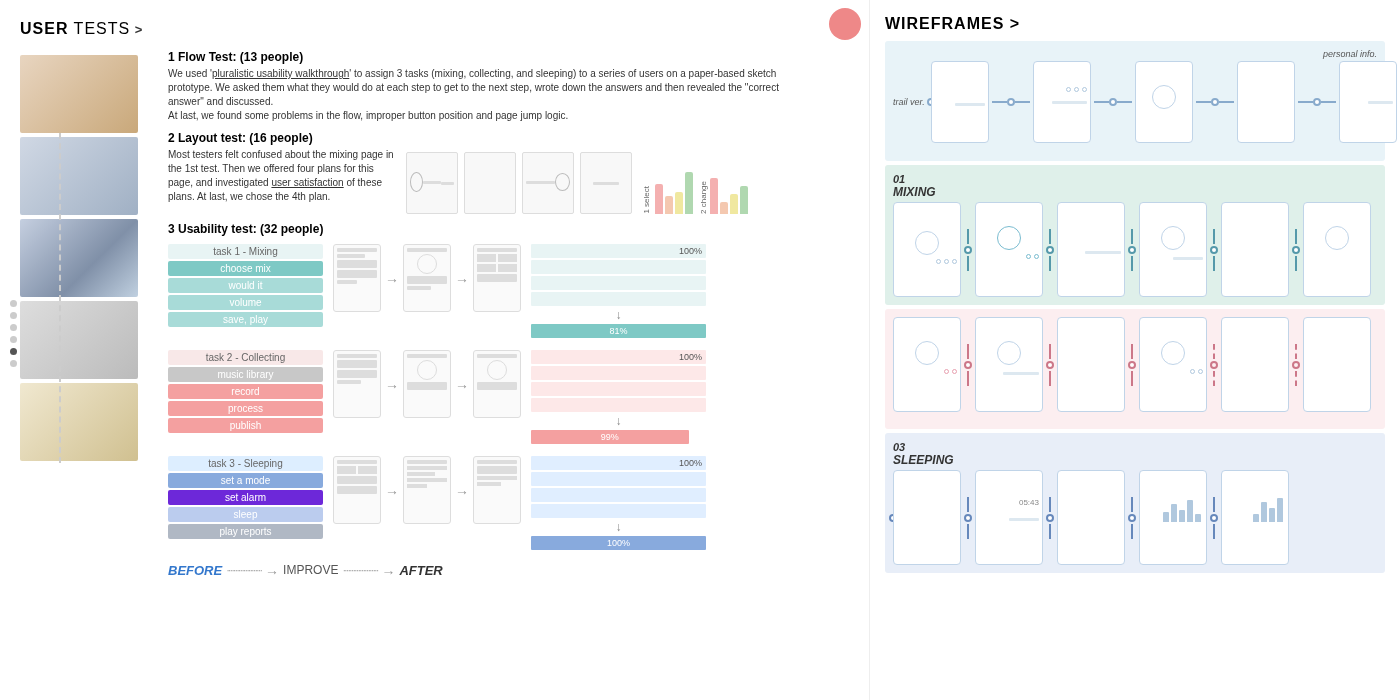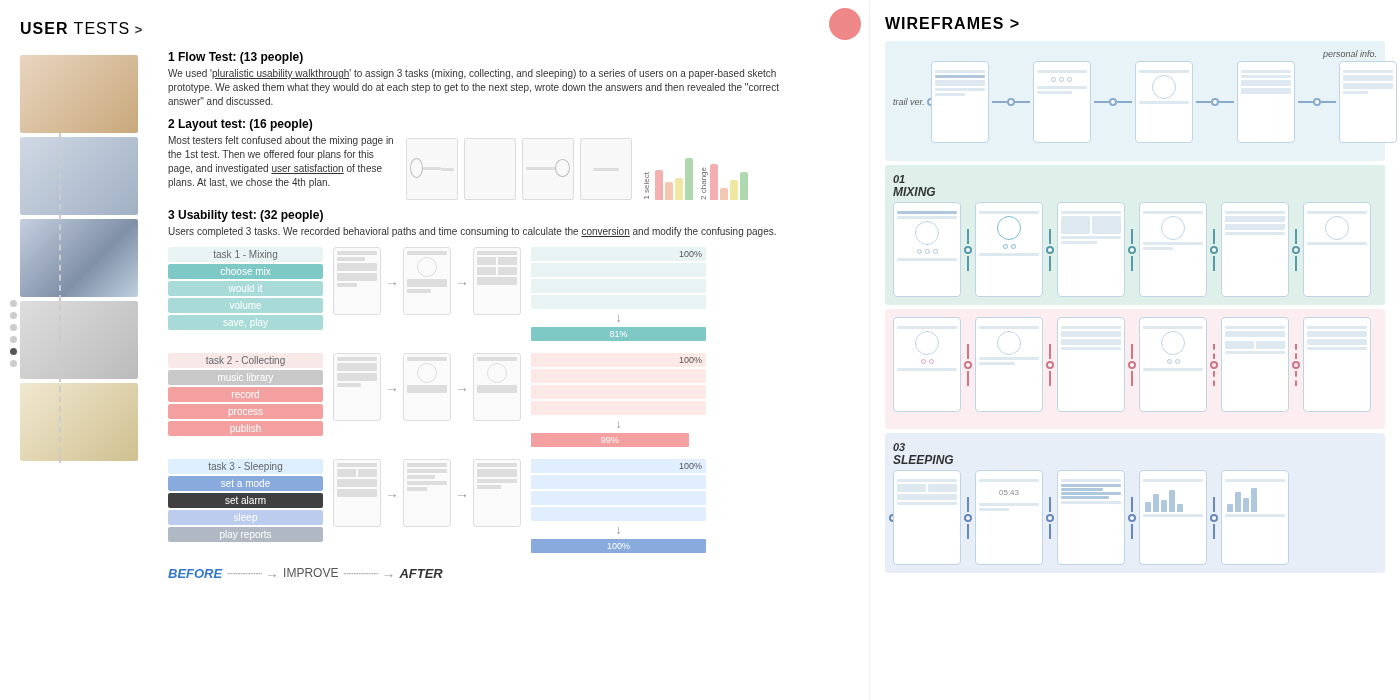--- a/index.html
+++ b/index.html
@@ -166,21 +166,21 @@
       color: #fff;
       padding: 2px 8px;
       border-radius: 2px;
       text-align: center;
       margin-bottom: 2px;
     }
     .step-bar.teal { background: #7ec9c5; }
     .step-bar.teal-light { background: #a8dbd8; }
     .step-bar.pink { background: #f4a0a0; }
     .step-bar.blue { background: #88aadd; }
-    .step-bar.blue-med { background: #404040; }
+    .step-bar.blue-med { background: #6d28d9; }
     .step-bar.blue-light2 { background: #bbccee; }
     .step-bar.gray { background: #b0b8c4; }
 
     
     .flow-wireframes {
       display: flex;
       align-items: center;
       gap: 4px;
       flex-shrink: 0;
     }
@@ -268,24 +268,25 @@
     .wireframe-section.collecting { min-height: 120px; }
     .wireframe-section.sleeping { min-height: 120px; }
     .wf-screen {
       width: 68px;
       height: 95px;
       border: 1.5px solid #c0d4e8;
       border-radius: 4px;
       background: #fff;
       display: flex;
       flex-direction: column;
-      padding: 8px 3px;
+      padding: 18px 3px;
       gap: 2px;
       position: relative;
       flex-shrink: 0;
+      align-items: flex-end;
     }
     .wf-screen.small {
       width: 58px;
       height: 82px;
     }
     .wf-s-line { height: 3px; background: #dde8f0; border-radius: 1px; }
     .wf-s-line.dark { background: #b0c8de; }
     .wf-s-circle { width: 24px; height: 24px; border: 1.5px solid #c0d4e8; border-radius: 50%; margin: 0 auto; }
     .wf-s-rect { height: 6px; background: #dde8f0; border-radius: 1px; }
     .wf-s-dots { display: flex; gap: 3px; justify-content: center; margin: 2px 0; }
@@ -348,20 +349,21 @@
       <div class="dot"></div>
       <div class="dot active"></div>
       <div class="dot"></div>
     </div>
 
     <div class="content-area">
 
       <div class="test-section">
         <div class="test-title">1 Flow Test: (13 people)</div>
         <div class="test-desc">We used '<span class="underline-link">pluralistic usability walkthrough</span>' to assign 3 tasks (mixing, collecting, and sleeping) to a series of users on a paper-based sketch prototype. We asked them what they would do at each step to get to the next step, wrote down the answers and then revealed the "correct answer" and discussed.</div>
+        <div class="test-desc">At last, we found some problems in the flow, improper button position and page jump logic.</div>
       </div>
 
       <div class="test-section">
         <div class="test-title">2 Layout test: (16 people)</div>
         <div style="display:flex;gap:8px;align-items:flex-start">
           <div class="test-desc" style="max-width:230px">Most testers felt confused about the mixing page in the 1st test. Then we offered four plans for this page, and investigated <span class="underline-link">user satisfaction</span> of these plans. At last, we chose the 4th plan.</div>
           <div class="layout-test-images">
 
             <div class="wireframe-thumb" style="width:52px;height:62px;padding:3px;">
               <div style="width:20px;height:20px;border:1px solid #bbb;border-radius:50%;margin:0 auto 2px;"></div>
@@ -412,21 +414,20 @@
                 <div class="bar" style="height:20px;background:#f0e8a0;"></div>
                 <div class="bar" style="height:28px;background:#b0d8b0;"></div>
               </div>
             </div>
           </div>
         </div>
       </div>
 
       <div class="test-section">
         <div class="test-title">3 Usability test: (32 people)</div>
-        <div class="test-desc">Users completed 3 tasks. We recorded behavioral paths and time consuming to calculate the <span class="underline-link">conversion</span> and modify the confusing pages.</div>
       </div>
 
       <div class="task-area">
 
         <div class="task-row">
           <div class="task-steps">
             <div class="task-label">task 1 - Mixing</div>
             <div class="step-bar teal">choose mix</div>
             <div class="step-bar teal-light">would it</div>
             <div class="step-bar teal-light">volume</div>

